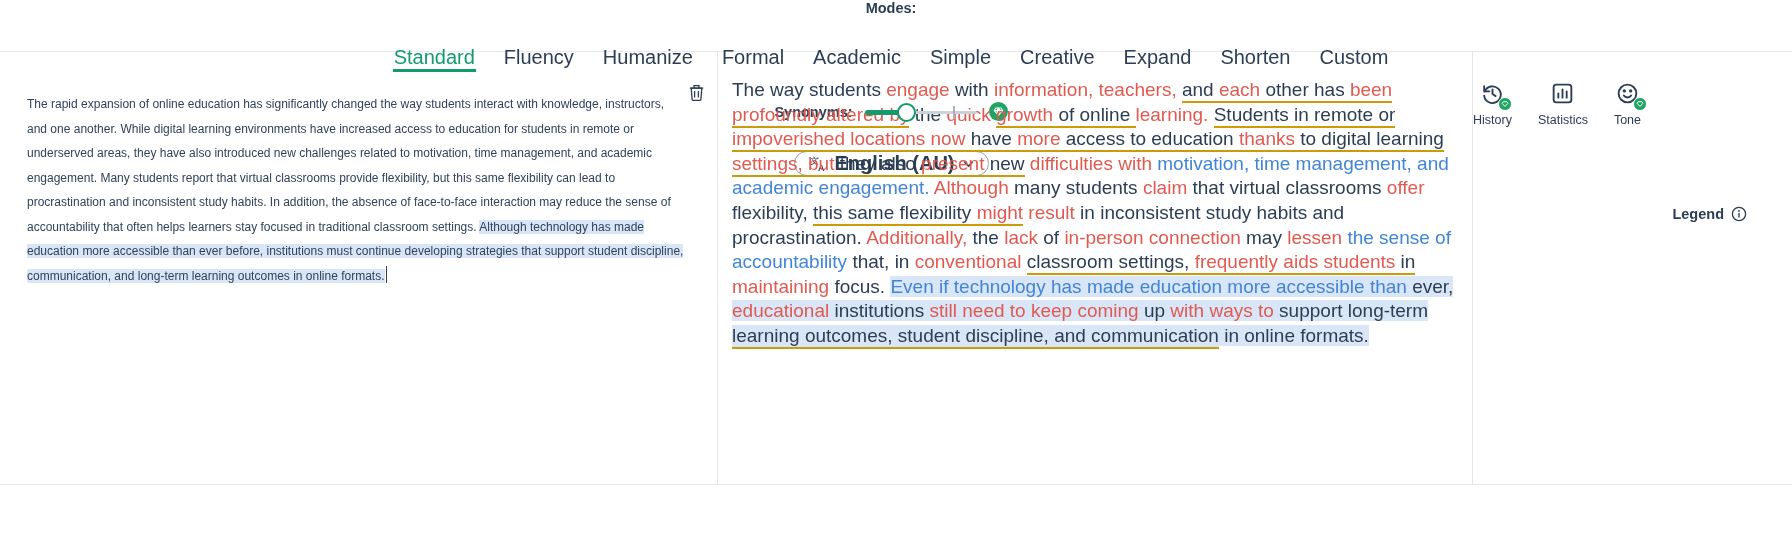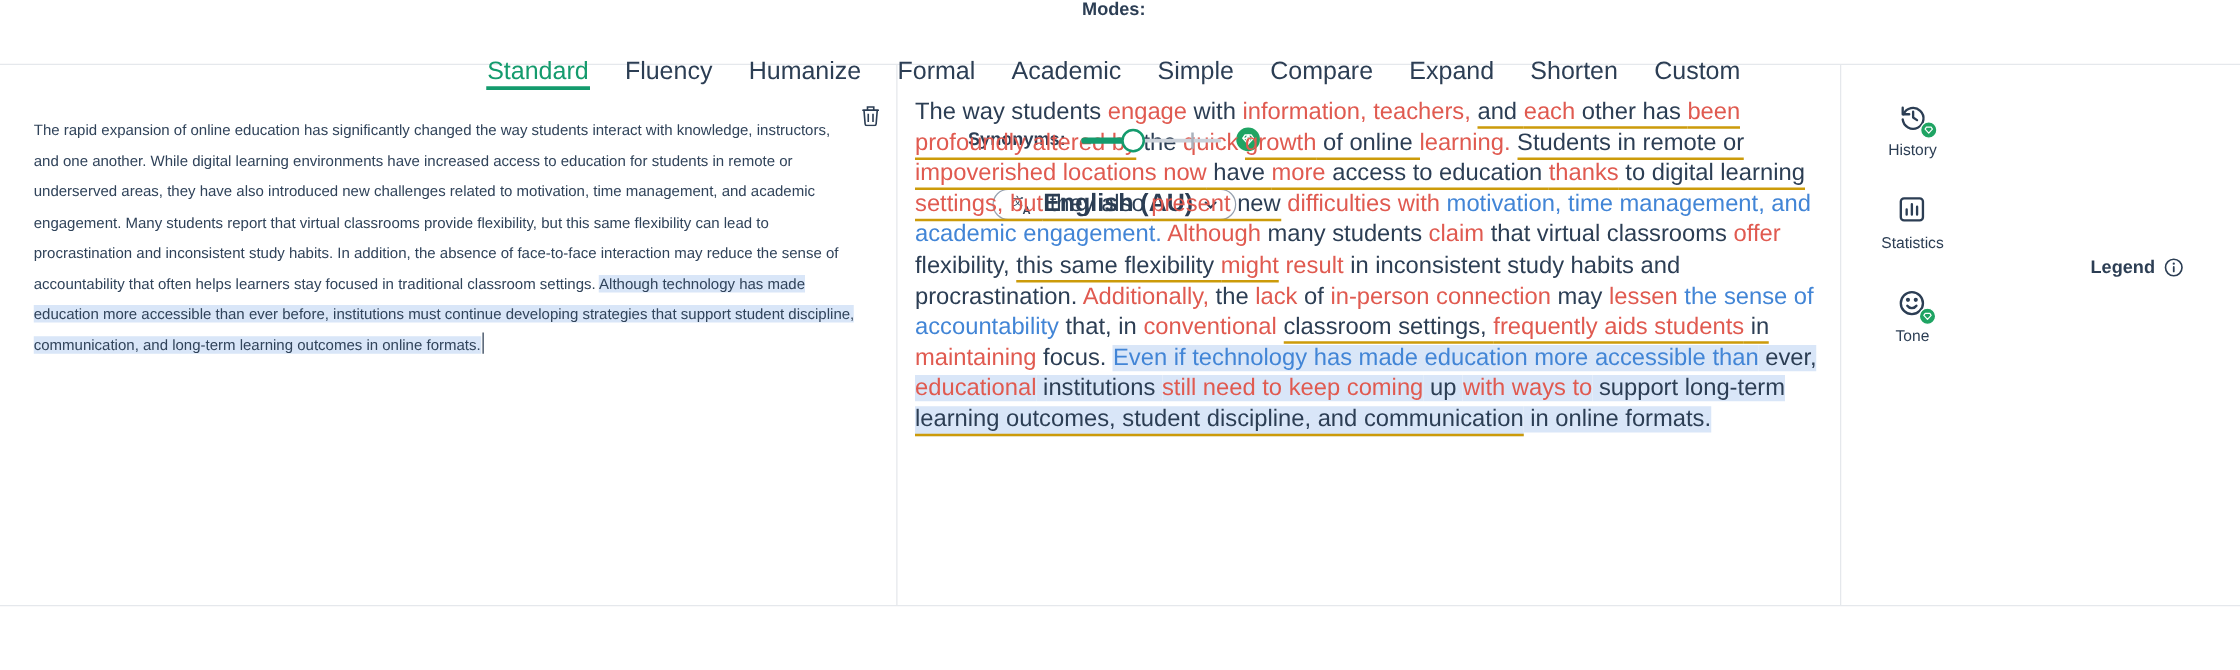--- a/index.html
+++ b/index.html
@@ -50,21 +50,21 @@
   .panel-right{border-right:1px solid var(--border);padding:26px 18px 0 14px;}
   .output{font-size:19px;line-height:24.6px;max-width:724px;}
   .seg{cursor:pointer;}
   .c-base{color:var(--ink);}
   .c-red{color:var(--red);}
   .c-blue{color:var(--blue);}
   .u{border-bottom:2.5px solid var(--gold);padding-bottom:1px;}
   .h{background:var(--hl);}
   
   .rail{padding-top:28px;display:flex;flex-direction:column;align-items:flex-start;}
-  .rail-inner{width:114px;display:flex;flex-direction:column;align-items:center;gap:26px;}
+  .rail-inner{width:114px;display:flex;flex-direction:row;align-items:flex-end;gap:26px;}
   .rail-item{background:none;border:none;cursor:pointer;display:flex;flex-direction:column;
     align-items:center;gap:5px;font:inherit;}
   .rail-icon{position:relative;width:27px;height:27px;display:flex;align-items:center;justify-content:center;}
   .rail-icon svg.main-ic{width:25px;height:25px;}
   .badge{position:absolute;right:-6px;bottom:-4px;width:14px;height:14px;border-radius:50%;
     background:var(--gem);border:1.5px solid #fff;display:flex;align-items:center;justify-content:center;}
   .badge svg{width:8px;height:8px;}
   .rail-label{font-size:12.5px;color:var(--ink);text-align:center;line-height:1.3;max-width:86px;}
 </style>
 </head>
@@ -72,21 +72,21 @@
 
 <div class="topbar">
   <span class="modes-label">Modes:</span>
   <nav class="modes-wrap">
       <button class="mode active">Standard</button>
       <button class="mode">Fluency</button>
       <button class="mode">Humanize</button>
       <button class="mode">Formal</button>
       <button class="mode">Academic</button>
       <button class="mode">Simple</button>
-      <button class="mode">Compare</button>
+      <button class="mode">Creative</button>
       <button class="mode">Expand</button>
       <button class="mode">Shorten</button>
       <button class="mode">Custom</button>
     </nav>
 
   <div class="syn-wrap">
     <span class="syn-label">Synonyms:</span>
     <div class="slider">
       <div class="track"></div>
       <div class="fill" style="width: 38%;"></div>

